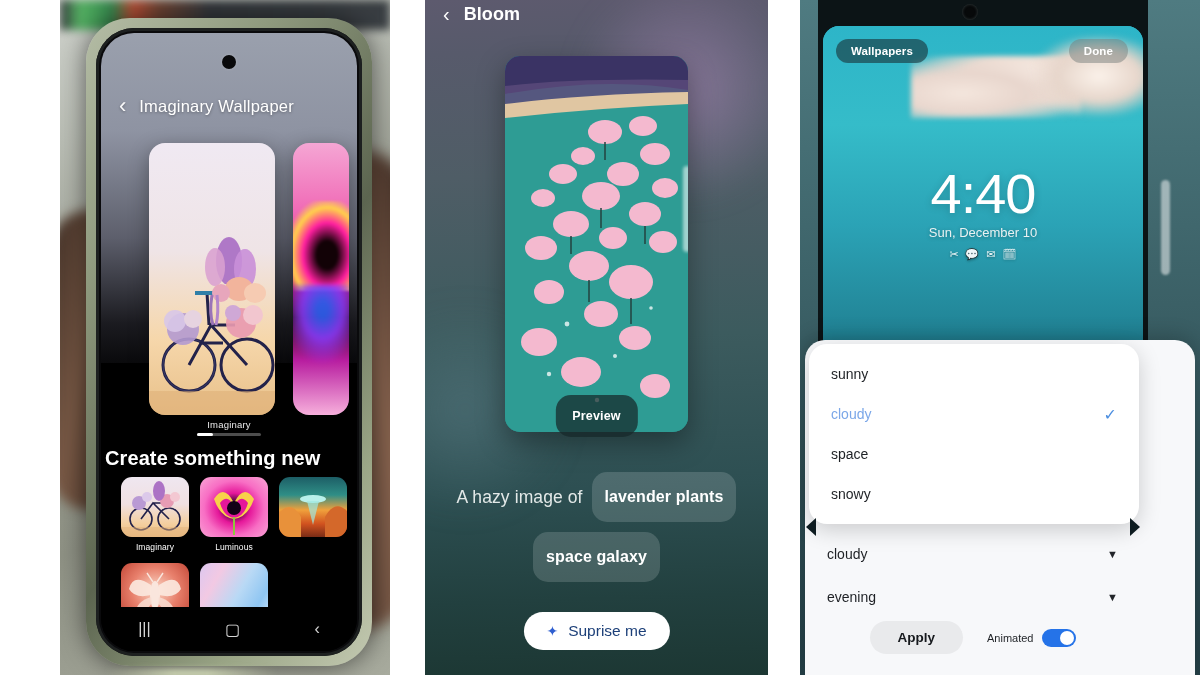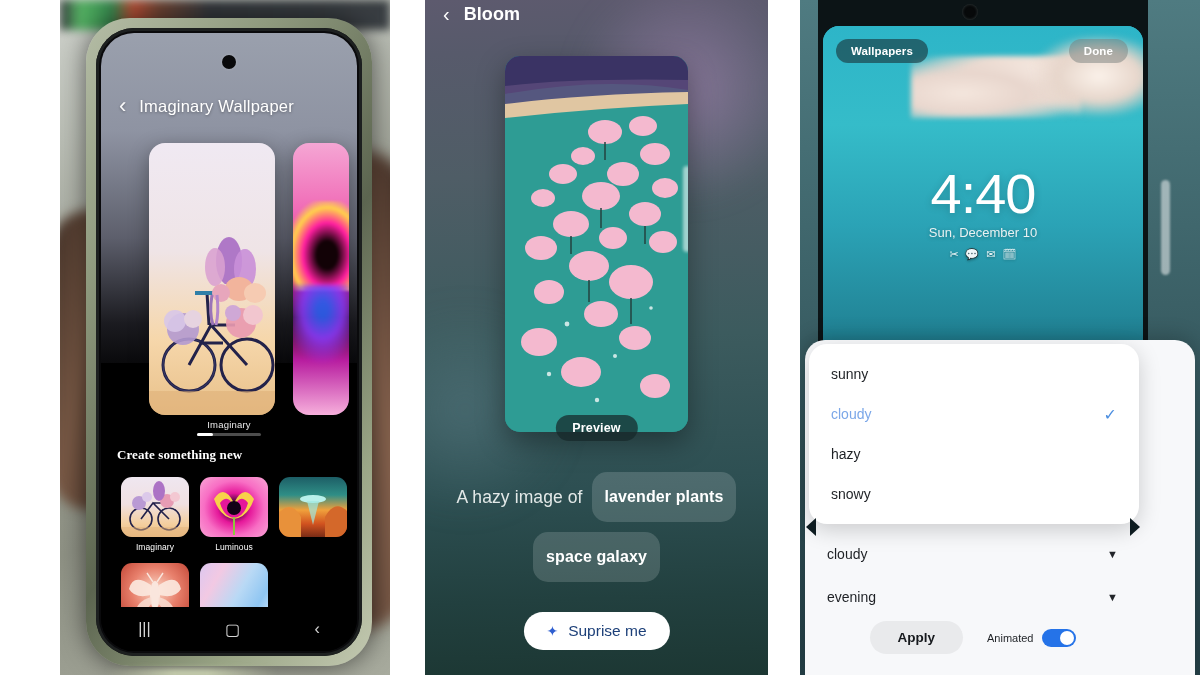--- a/index.html
+++ b/index.html
@@ -94,22 +94,22 @@
   #panel1 .cap {
     position:absolute; left:0; top:386px; width:100%; text-align:center;
     color:#e9e9ea; font-size:9.5px; letter-spacing:.2px;
   }
   #panel1 .pager {
     position:absolute; left:50%; top:400px; transform:translateX(-50%);
     width:64px; height:3px; border-radius:2px; background:rgba(255,255,255,.30);
   }
   #panel1 .pager i { display:block; width:16px; height:3px; border-radius:2px; background:#fff; }
   #panel1 .sect-title {
-    position:absolute; left:16px; top:414px;
-    color:#fff; font-size:13px; font-weight:700; letter-spacing:.1px;font-family:Liberation Serif, serif;
+    position:absolute; left:4px; top:414px;
+    color:#fff; font-size:20px; font-weight:700; letter-spacing:.1px;
   }
   #panel1 .grid {
     position:absolute; left:20px; top:444px; width:226px;
     display:grid; grid-template-columns: repeat(3, 68px); gap: 11px 11px;
   }
   #panel1 .tile { width:68px; }
   #panel1 .thumb {
     width:68px; height:60px; border-radius:11px; overflow:hidden; position:relative;
     box-shadow: 0 2px 7px rgba(0,0,0,.5);
   }
@@ -159,22 +159,22 @@
     border-radius:15px; overflow:hidden;
     background: linear-gradient(180deg,#2f2a52 0%,#3b3663 7%,#5f7f7d 16%,#2f8a85 30%,#2d9d95 55%,#2c8f88 80%,#2a7a75 100%);
     box-shadow: 0 10px 28px rgba(0,0,0,.35);
   }
   #panel2 .scroll-hint {
     position:absolute; right:-3px; top:110px; width:8px; height:86px;
     border-radius:5px; background:rgba(255,255,255,.55); filter: blur(1.5px);
   }
   #panel2 .preview-btn {
     position:absolute; left:50%; top:395px; transform:translateX(-50%);
-    padding:6px 17px; border-radius:15px; background:rgba(22,40,42,.72);
-    color:#fff; font-size:12.5px; font-weight:700; letter-spacing:.15px;margin-top:20px;
+    padding:14px 17px; border-radius:15px; background:rgba(22,40,42,.72);
+    color:#fff; font-size:12.5px; font-weight:700; letter-spacing:.15px;
   }
   #panel2 .prompt {
     position:absolute; left:0; top:472px; width:100%;
     display:flex; flex-direction:column; align-items:center; gap:10px;
   }
   #panel2 .prow { display:flex; align-items:center; gap:9px; }
   #panel2 .ptext { color:#e3e9e8; font-size:17.5px; font-weight:400; letter-spacing:.1px; }
   #panel2 .chip {
     background: rgba(235,243,241,.17);
     color:#fff; font-size:16px; font-weight:700; letter-spacing:.1px;
@@ -542,21 +542,21 @@
     <div class="sheet">
       <div class="dropdown">
         <div class="opt">
           <span>sunny</span>
         </div>
         <div class="opt sel">
           <span>cloudy</span>
           <span class="check">✓</span>
         </div>
         <div class="opt">
-          <span>hazy</span>
+          <span>space</span>
         </div>
         <div class="opt">
           <span>snowy</span>
         </div>
       </div>
       <div class="arr-l"></div>
       <div class="arr-r"></div>
 
       <div class="srow r1">
         <span>cloudy</span>

